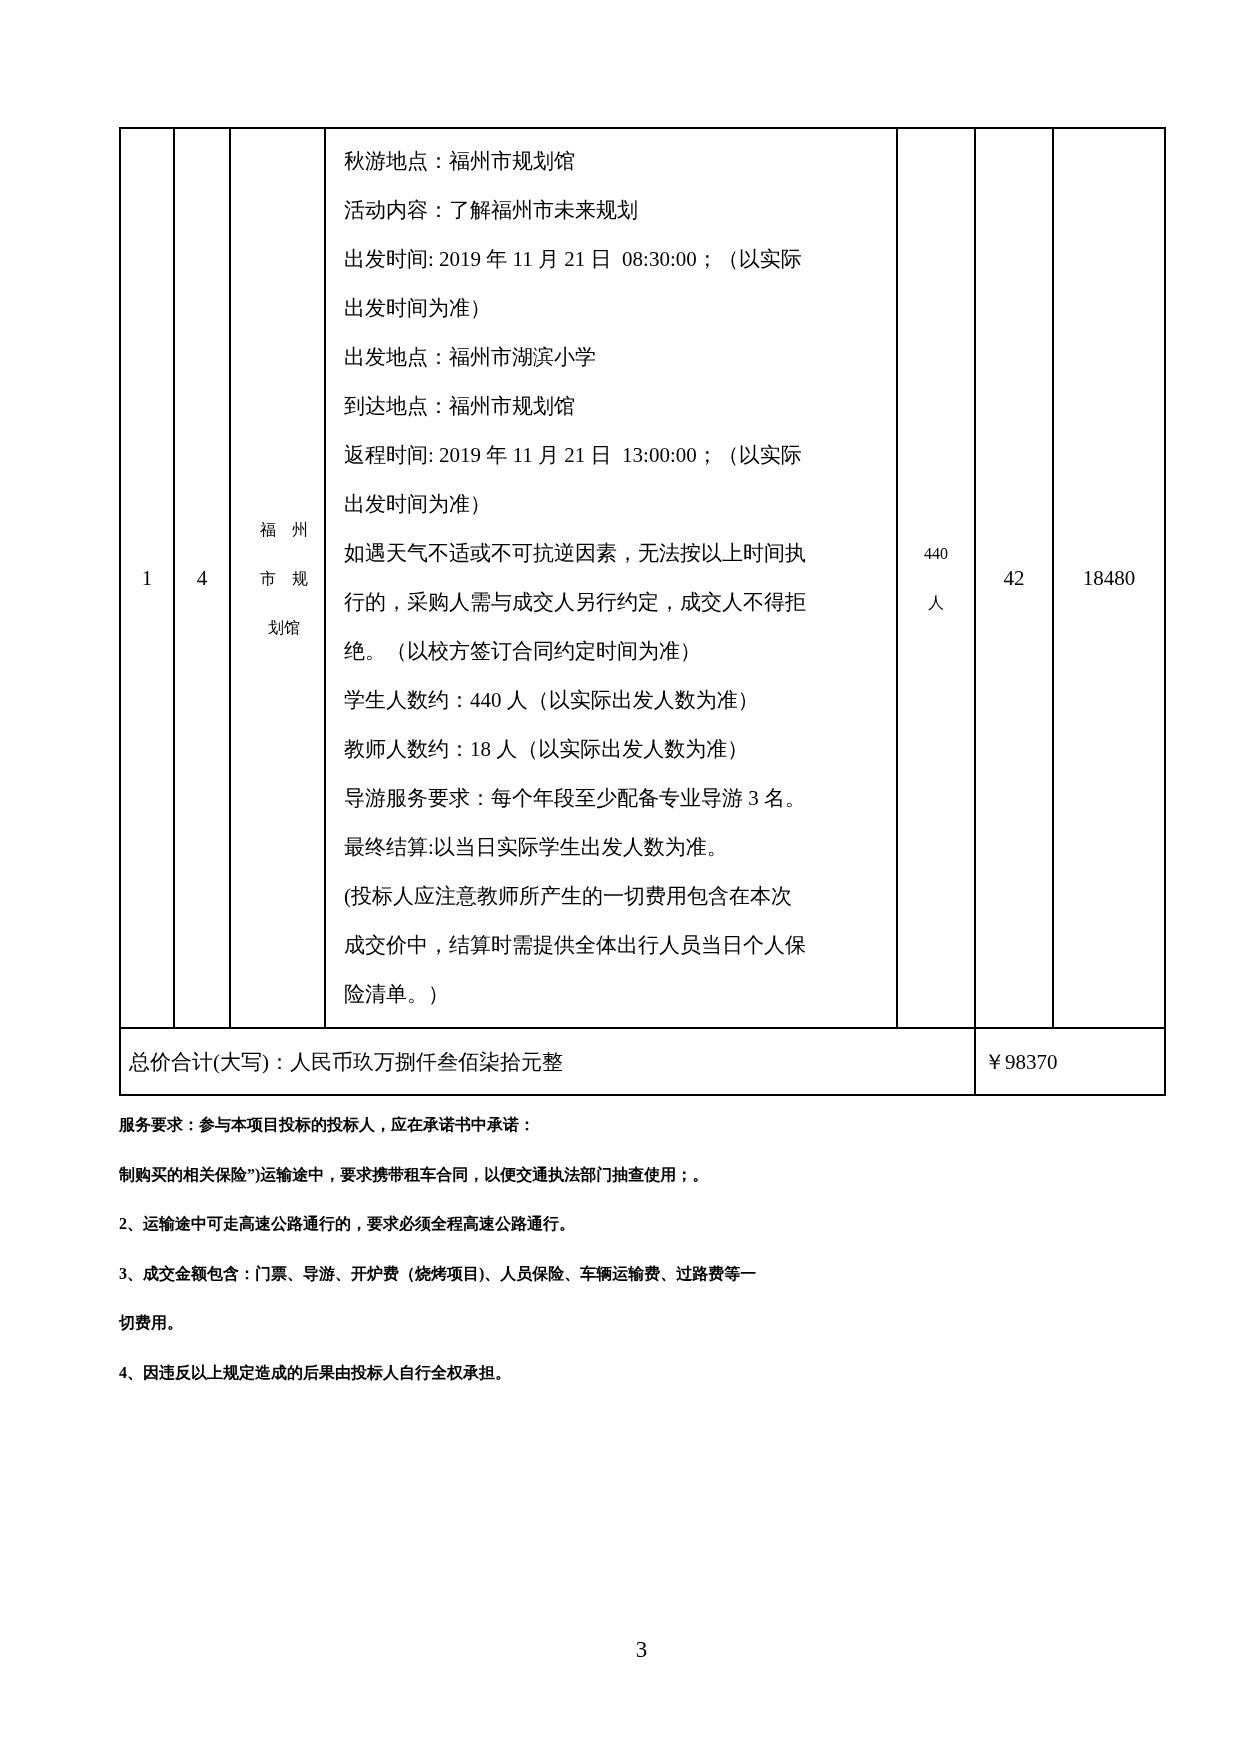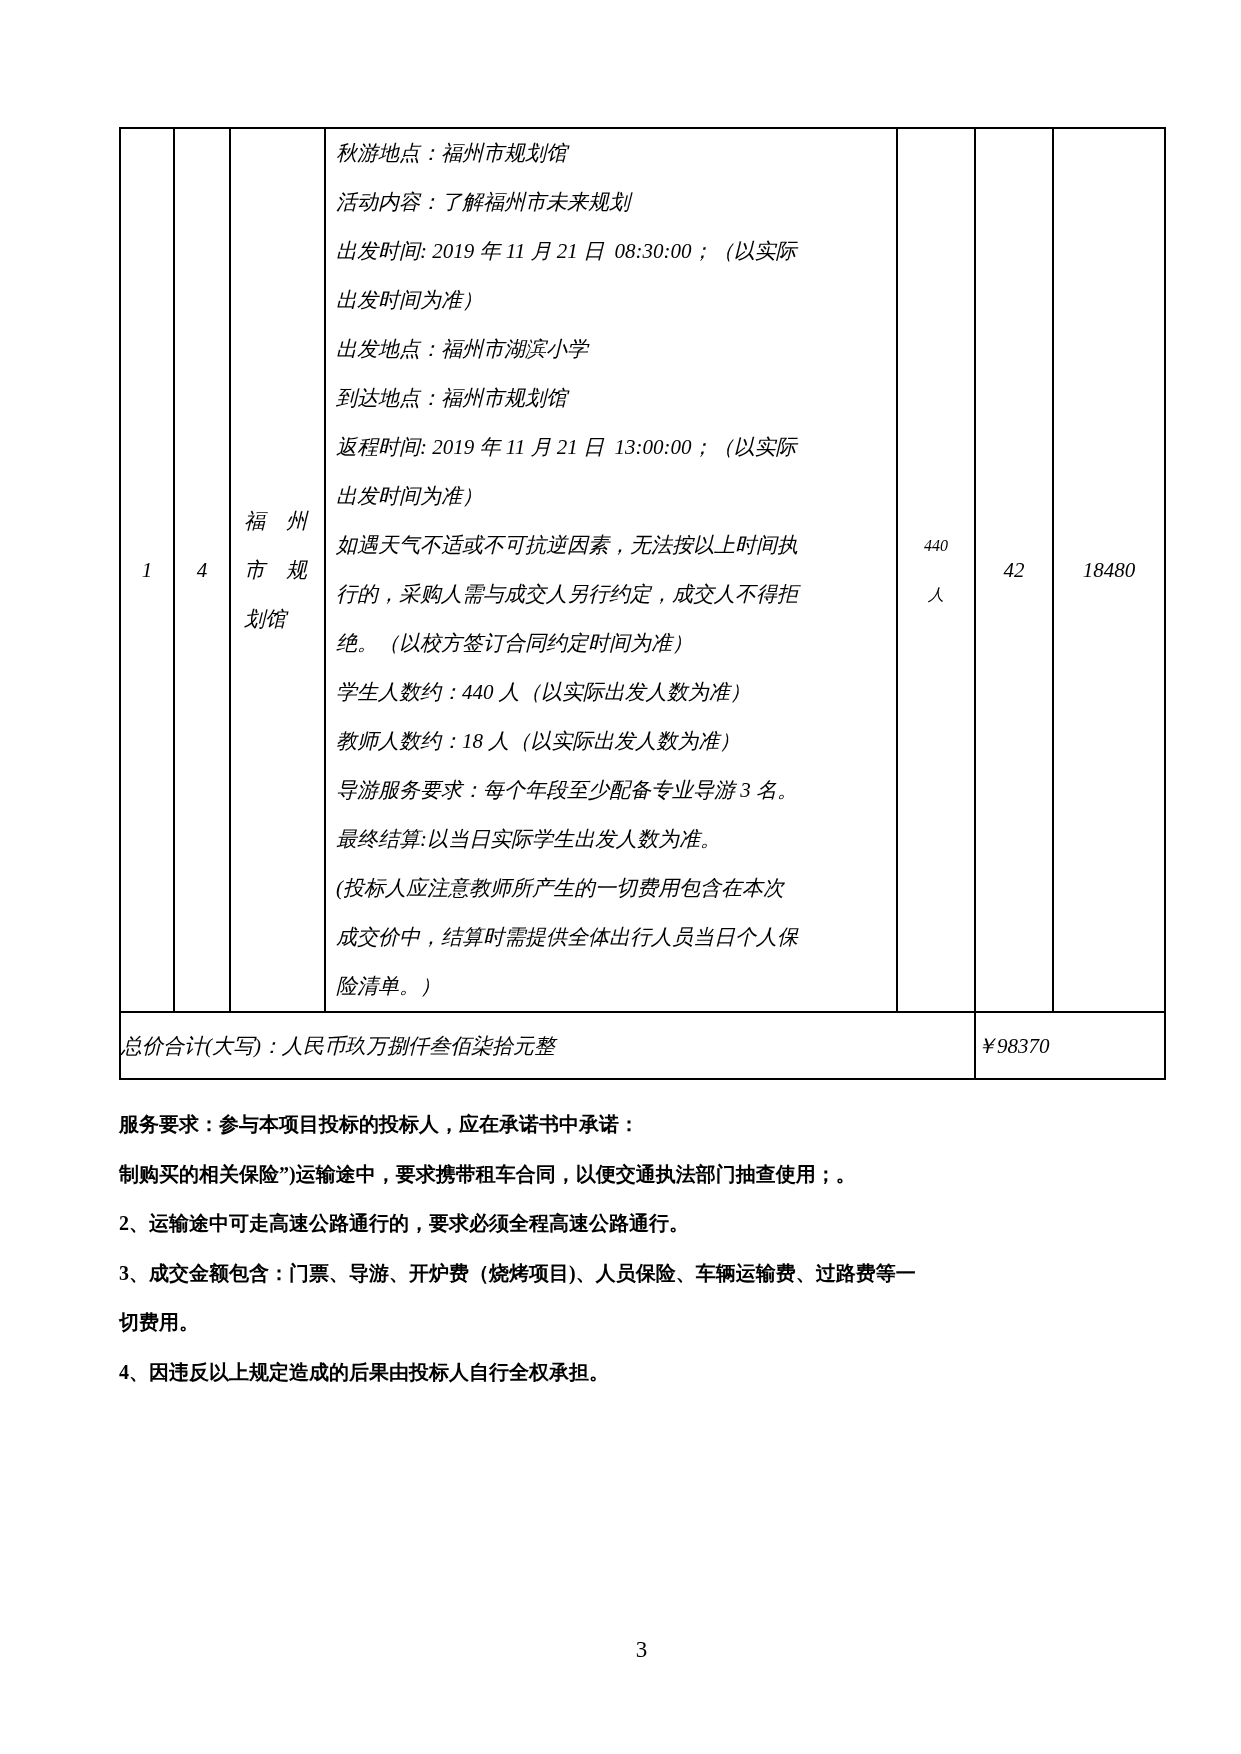--- a/index.html
+++ b/index.html
@@ -19,37 +19,36 @@
   table.grid {
     position: absolute;
     left: 119px;
     top: 127px;
     width: 1045px;
     border-collapse: collapse;
     table-layout: fixed;
   }
   table.grid td {
     border: 2px solid #000;
-    padding: 0;
+    padding: 8px;
     vertical-align: middle;
     font-size: 21px;
-    font-style: italic;
   }
   tr.main-row  { height: 882px; }
   tr.total-row { height: 67px; }
 
   td.center { text-align: center; }
 
   
   td.loc-cell .loc-line {
     line-height: 49px;
     padding-left: 13px;
-    text-align: left;
+    text-align: center;
     white-space: pre;
-    font-size: 21px;
+    font-size: 16px;
   }
 
   
   td.desc-cell { vertical-align: top; }
   td.desc-cell .desc-line {
     height: 49px;
     line-height: 49px;
     padding-left: 10px;
     padding-right: 6px;
     white-space: pre;
@@ -81,21 +80,21 @@
 
   
   .notes {
     position: absolute;
     left: 119px;
     top: 1100px;
     width: 1045px;
   }
   .notes .note-line {
     line-height: 49.5px;
-    font-size: 20px;
+    font-size: 16px;
     font-weight: 700;
     white-space: pre;
     font-family: "Liberation Serif", "DejaVu Serif", serif;
   }
 
   
   .page-number {
     position: absolute;
     left: 119px;
     top: 1637px;

